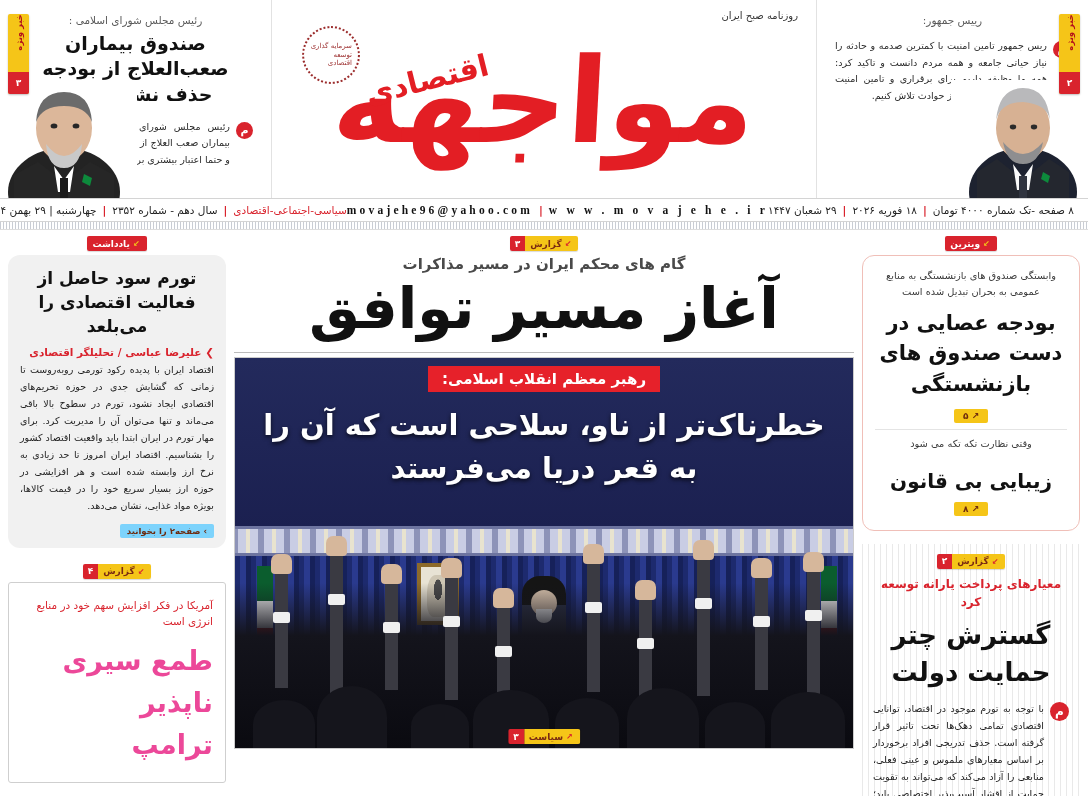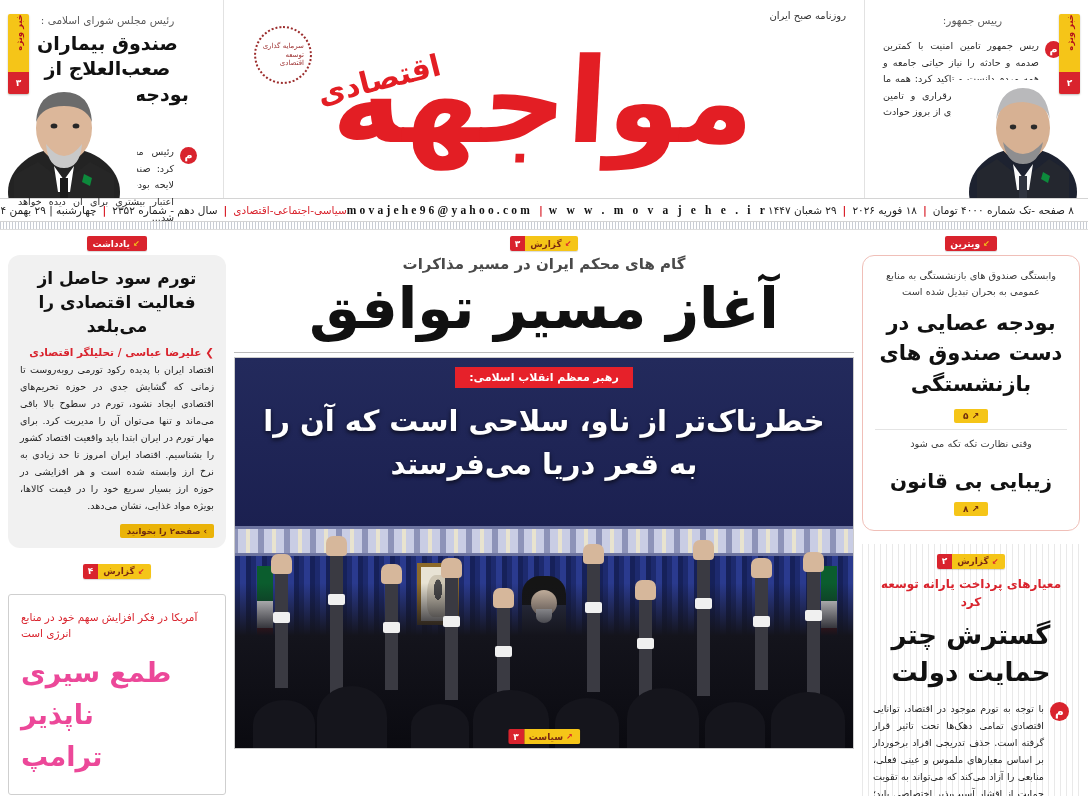--- a/index.html
+++ b/index.html
@@ -59,22 +59,22 @@
     background: #d9232d;
     color: #fff;
     font-size: 9px;
     font-weight: bold;
     display: flex; align-items: center; justify-content: center;
     border-radius: 0 0 2px 2px;
   }
 
   
   .teaser {
-    width: 224px;
-    padding: 14px 26px 0 18px;
+    width: 272px;
+    padding: 14px 18px 0 18px;
     position: relative;
   }
   .teaser.left  { order: 3; border-right: 1px solid #e2e2e2; }
   .teaser.right { order: 1; border-left: 1px solid #e2e2e2; }
 
   .teaser .kicker {
     font-size: 10.5px;
     color: #5a5a5a;
     text-align: center;
     margin-bottom: 5px;
@@ -265,36 +265,36 @@
     margin-bottom: 4px;
   }
   .card .para {
     font-size: 9.5px;
     line-height: 1.78;
     text-align: justify;
     color: #1d1d1d;
   }
   .card .more {
     display: inline-block;
-    background: #eab308;
+    background: #7dd3fc;
     color: #6d2a0e;
     font-size: 8.5px;
     font-weight: bold;
     padding: 2px 7px;
     border-radius: 2px;
     margin-top: 9px;
   }
 
   
   .boxed {
     border: 1px solid #cfcfcf;
     border-radius: 3px;
     padding: 14px 12px 16px 12px;
-    margin-top: 24px;
-    text-align: left;
+    margin-top: 12px;
+    text-align: right;
   }
   .boxed .sub {
     font-size: 10.5px;
     color: #d9232d;
     line-height: 1.6;
     margin-bottom: 10px;
   }
   .boxed .big {
     font-size: 27px;
     font-weight: bold;
@@ -409,21 +409,21 @@
   .photo .quotebox {
     position: absolute;
     top: 8px; left: 0; right: 0;
     text-align: center;
     z-index: 6;
   }
   .photo .qtag {
     display: inline-block;
     background: #e6212a;
     color: #fff;
-    font-size: 11px;
+    font-size: 15px;
     font-weight: bold;
     padding: 4px 14px;
     letter-spacing: -.2px;
   }
   .photo .qtext {
     margin-top: 12px;
     color: #fff;
     font-size: 29px;
     font-weight: bold;
     line-height: 1.46;

